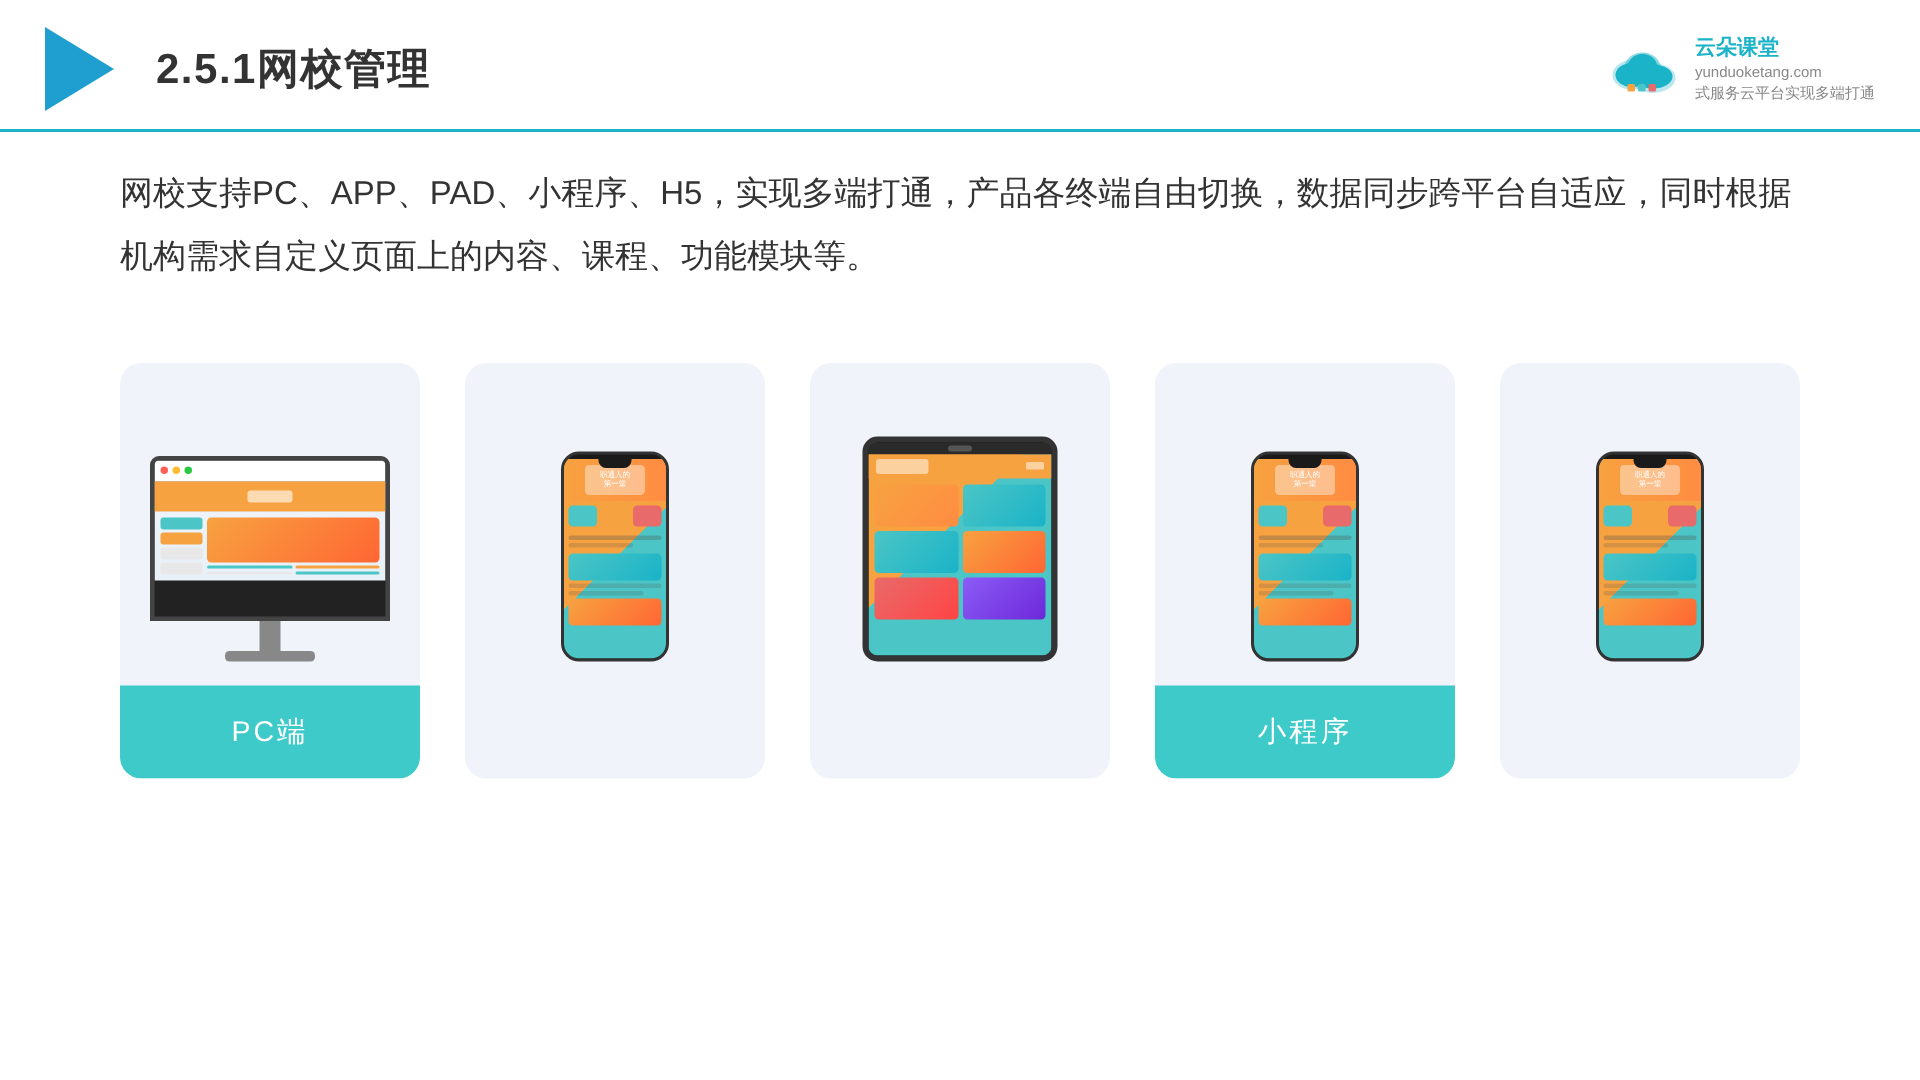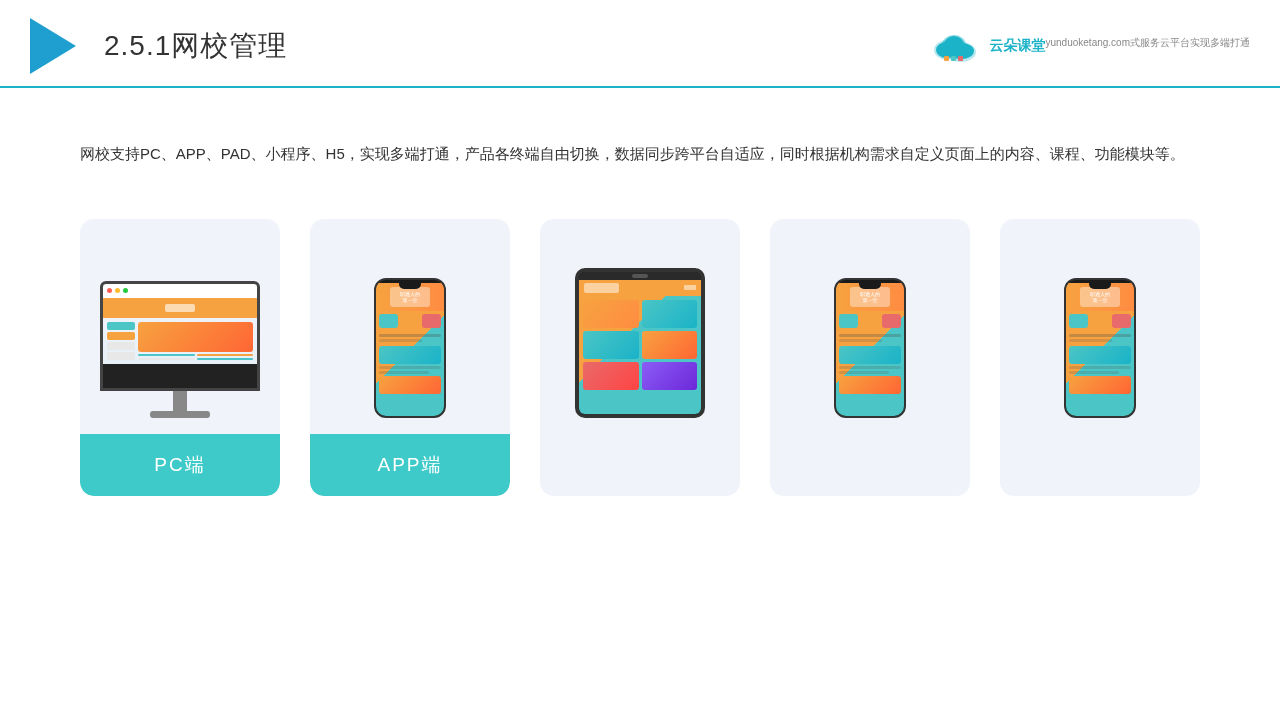--- a/index.html
+++ b/index.html
@@ -27,64 +27,64 @@
     .logo-triangle {
       width: 0;
       height: 0;
       border-top: 28px solid transparent;
       border-bottom: 28px solid transparent;
       border-left: 46px solid #1e9fcf;
       margin-right: 10px;
     }
     .page-title {
       font-size: 28px;
-      font-weight: normal;
+      font-weight: bold;
       color: #333;
       letter-spacing: 1px;
     }
     .header-right {
       display: flex;
       flex-direction: column;
       align-items: center;
     }
     
     .cloud-logo {
       display: flex;
       align-items: center;
       gap: 8px;
     }
     .cloud-icon-svg {
       width: 54px;
       height: 36px;
     }
     .brand-text-group {
       display: flex;
-      flex-direction: row;
+      flex-direction: column;
       font-size: 11px;
       color: #555;
       line-height: 1.4;
     }
     .brand-name {
       font-size: 14px;
       color: #1ab3c8;
       font-weight: bold;
     }
     .brand-domain {
       font-size: 10px;
       color: #888;
     }
     .brand-tagline {
       font-size: 10px;
       color: #888;
     }
 
     
     .description {
-      padding: 52px 80px 20px 80px;
-      font-size: 15px;
+      padding: 20px 80px 20px 80px;
+      font-size: 22px;
       color: #333;
       line-height: 1.9;
     }
 
     
     .cards-section {
       display: flex;
       justify-content: center;
       gap: 30px;
       padding: 20px 80px;
@@ -340,21 +340,20 @@
               <div style="height:3px; background:rgba(80,80,80,0.2); border-radius:2px; width:70%;"></div>
               <div style="height:18px; background: linear-gradient(135deg, #4bc5c5, #1ab3c8); border-radius:3px; margin-top:2px;"></div>
               <div style="height:3px; background:rgba(80,80,80,0.2); border-radius:2px;"></div>
               <div style="height:3px; background:rgba(80,80,80,0.2); border-radius:2px; width:80%;"></div>
               <div style="height:18px; background: linear-gradient(135deg, #f7a240, #ff6633); border-radius:3px;"></div>
             </div>
           </div>
         </div>
       </div>
     </div>
-    <div class="card-label">APP端</div>
   </div>
 
   <div class="device-card">
     <div class="device-image-area">
       <div class="tablet-device">
         <div class="tablet-body">
           <div class="tablet-home-bar">
               <div class="tablet-home-btn"></div>
             </div>
           <div class="tablet-screen">
@@ -398,20 +397,21 @@
               <div style="height:3px; background:rgba(80,80,80,0.2); border-radius:2px; width:70%;"></div>
               <div style="height:18px; background: linear-gradient(135deg, #4bc5c5, #1ab3c8); border-radius:3px; margin-top:2px;"></div>
               <div style="height:3px; background:rgba(80,80,80,0.2); border-radius:2px;"></div>
               <div style="height:3px; background:rgba(80,80,80,0.2); border-radius:2px; width:80%;"></div>
               <div style="height:18px; background: linear-gradient(135deg, #f7a240, #ff6633); border-radius:3px;"></div>
             </div>
           </div>
         </div>
       </div>
     </div>
+    <div class="card-label">小程序</div>
   </div>
 
   <div class="device-card">
     <div class="device-image-area">
       <div class="phone-device">
         <div class="phone-body">
           <div class="phone-notch"></div>
           <div class="phone-screen">
             <div style="height:28px; background: linear-gradient(to right, #f7a240, #ff8c42); display:flex; align-items:center; justify-content:center; padding:3px;">
               <div style="width:40px; height:20px; background:rgba(255,255,255,0.4); border-radius:3px; display:flex; align-items:center; justify-content:center;">

